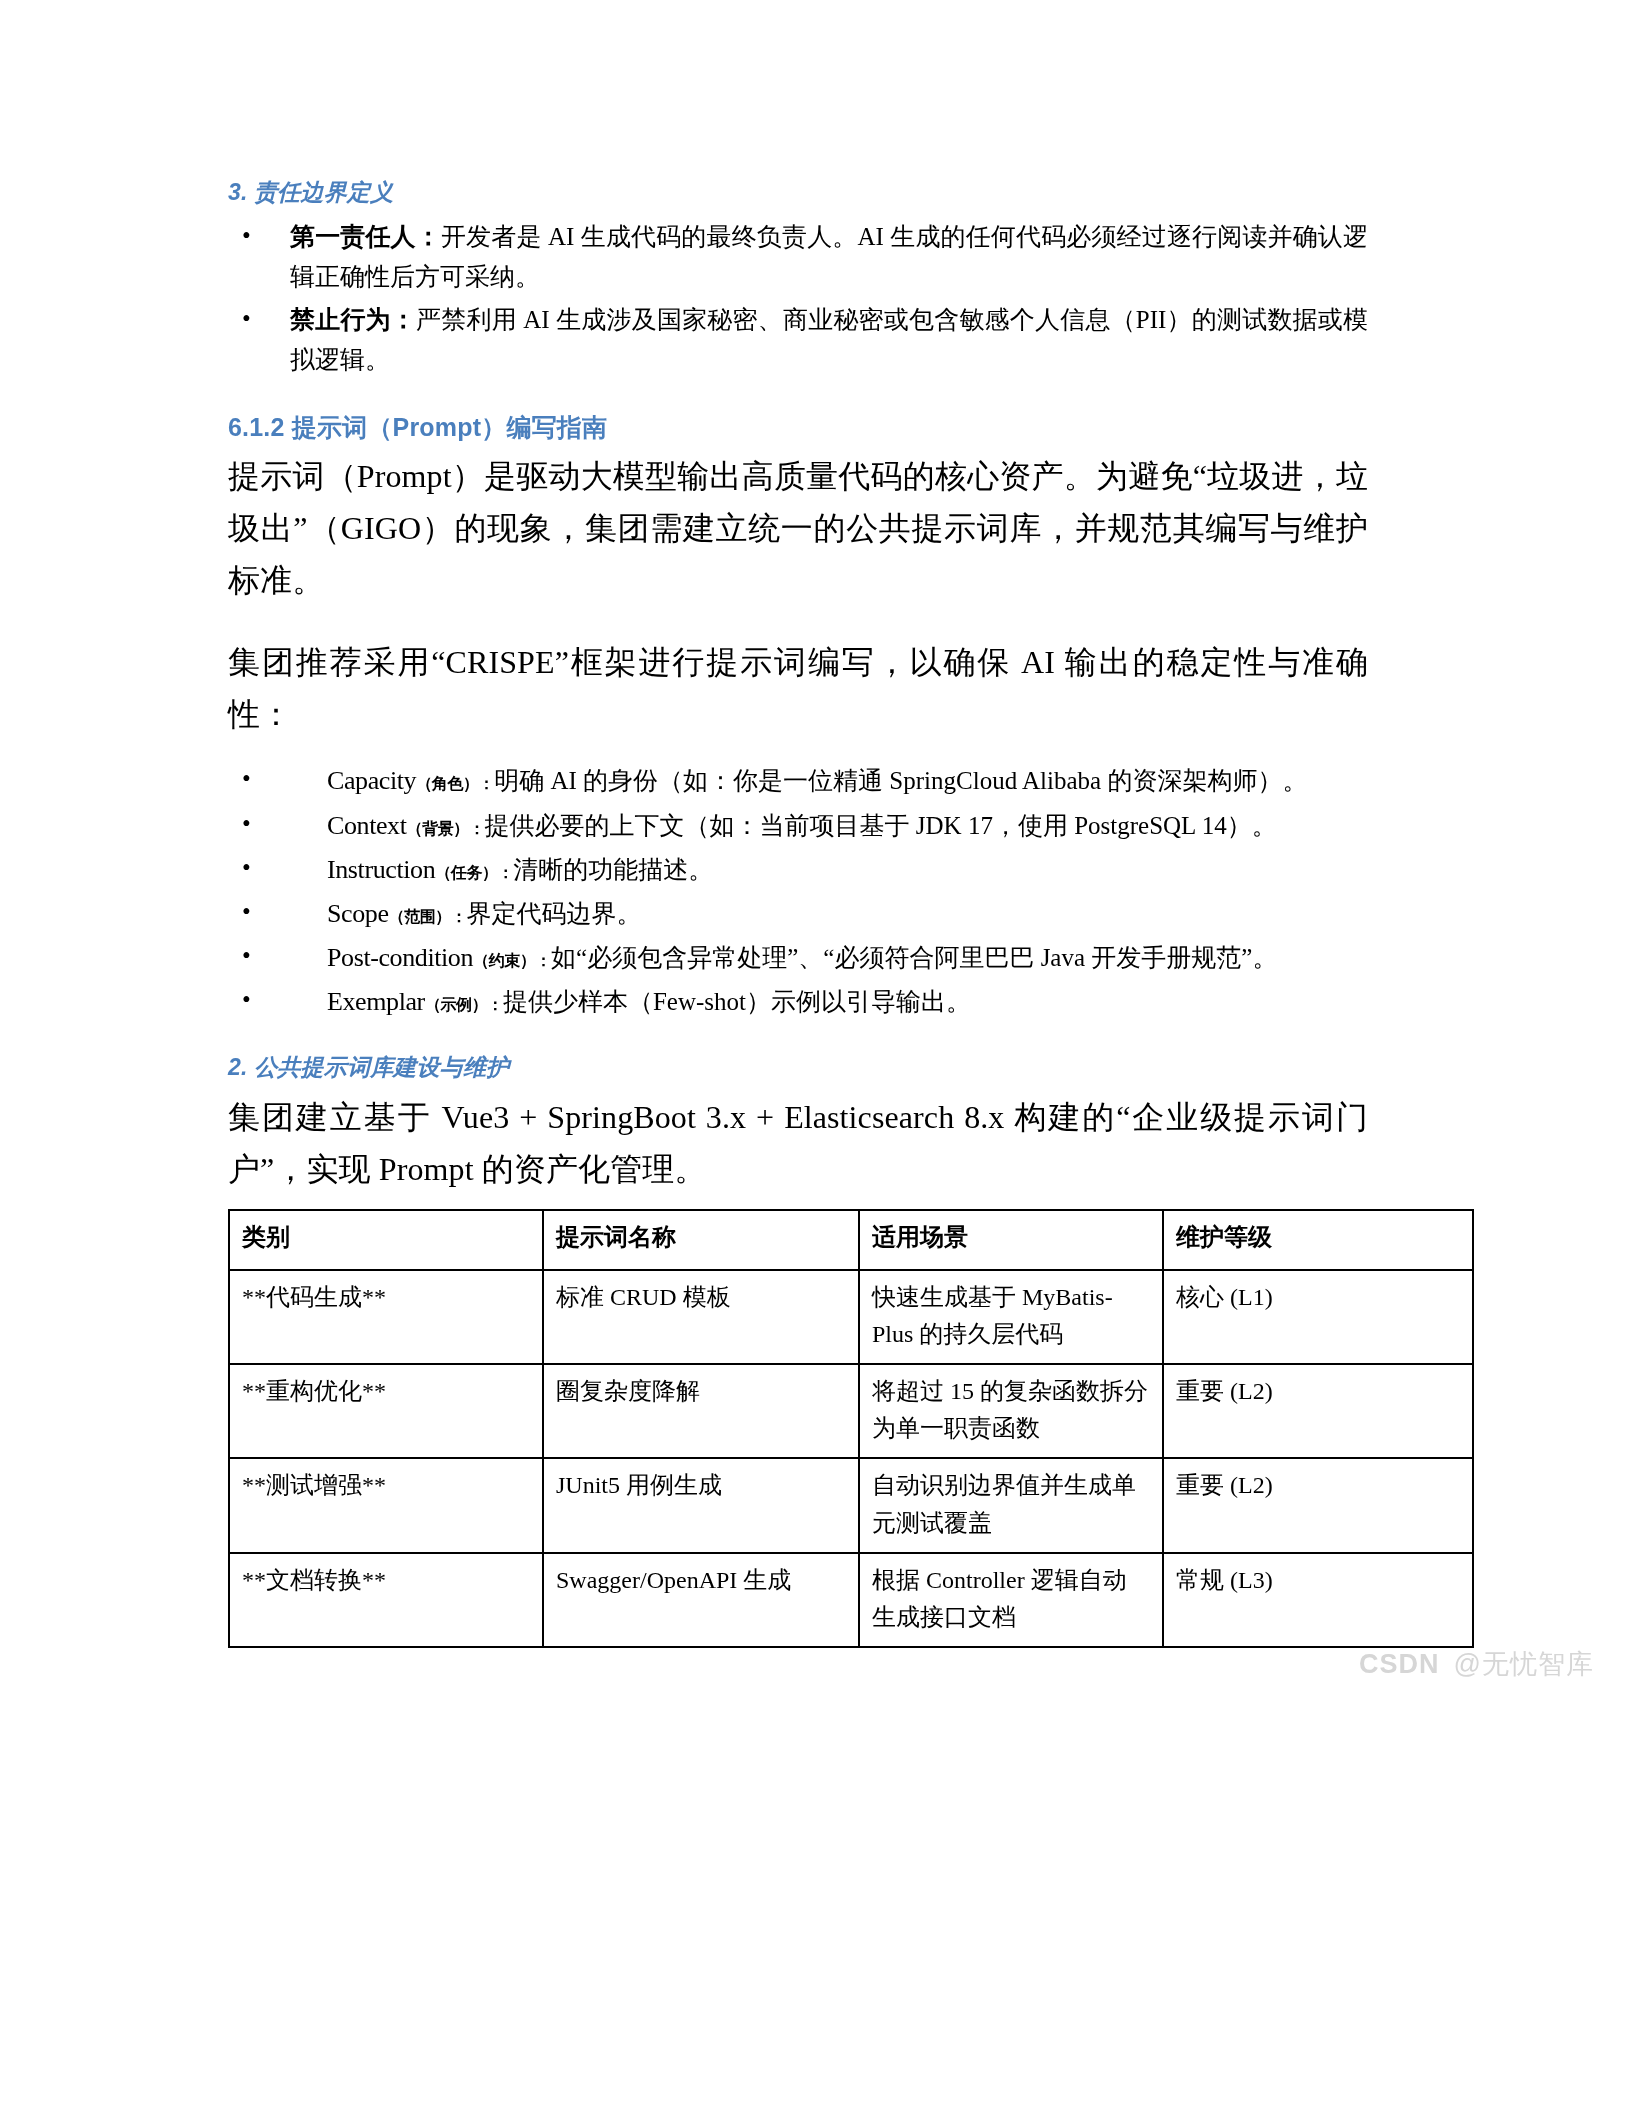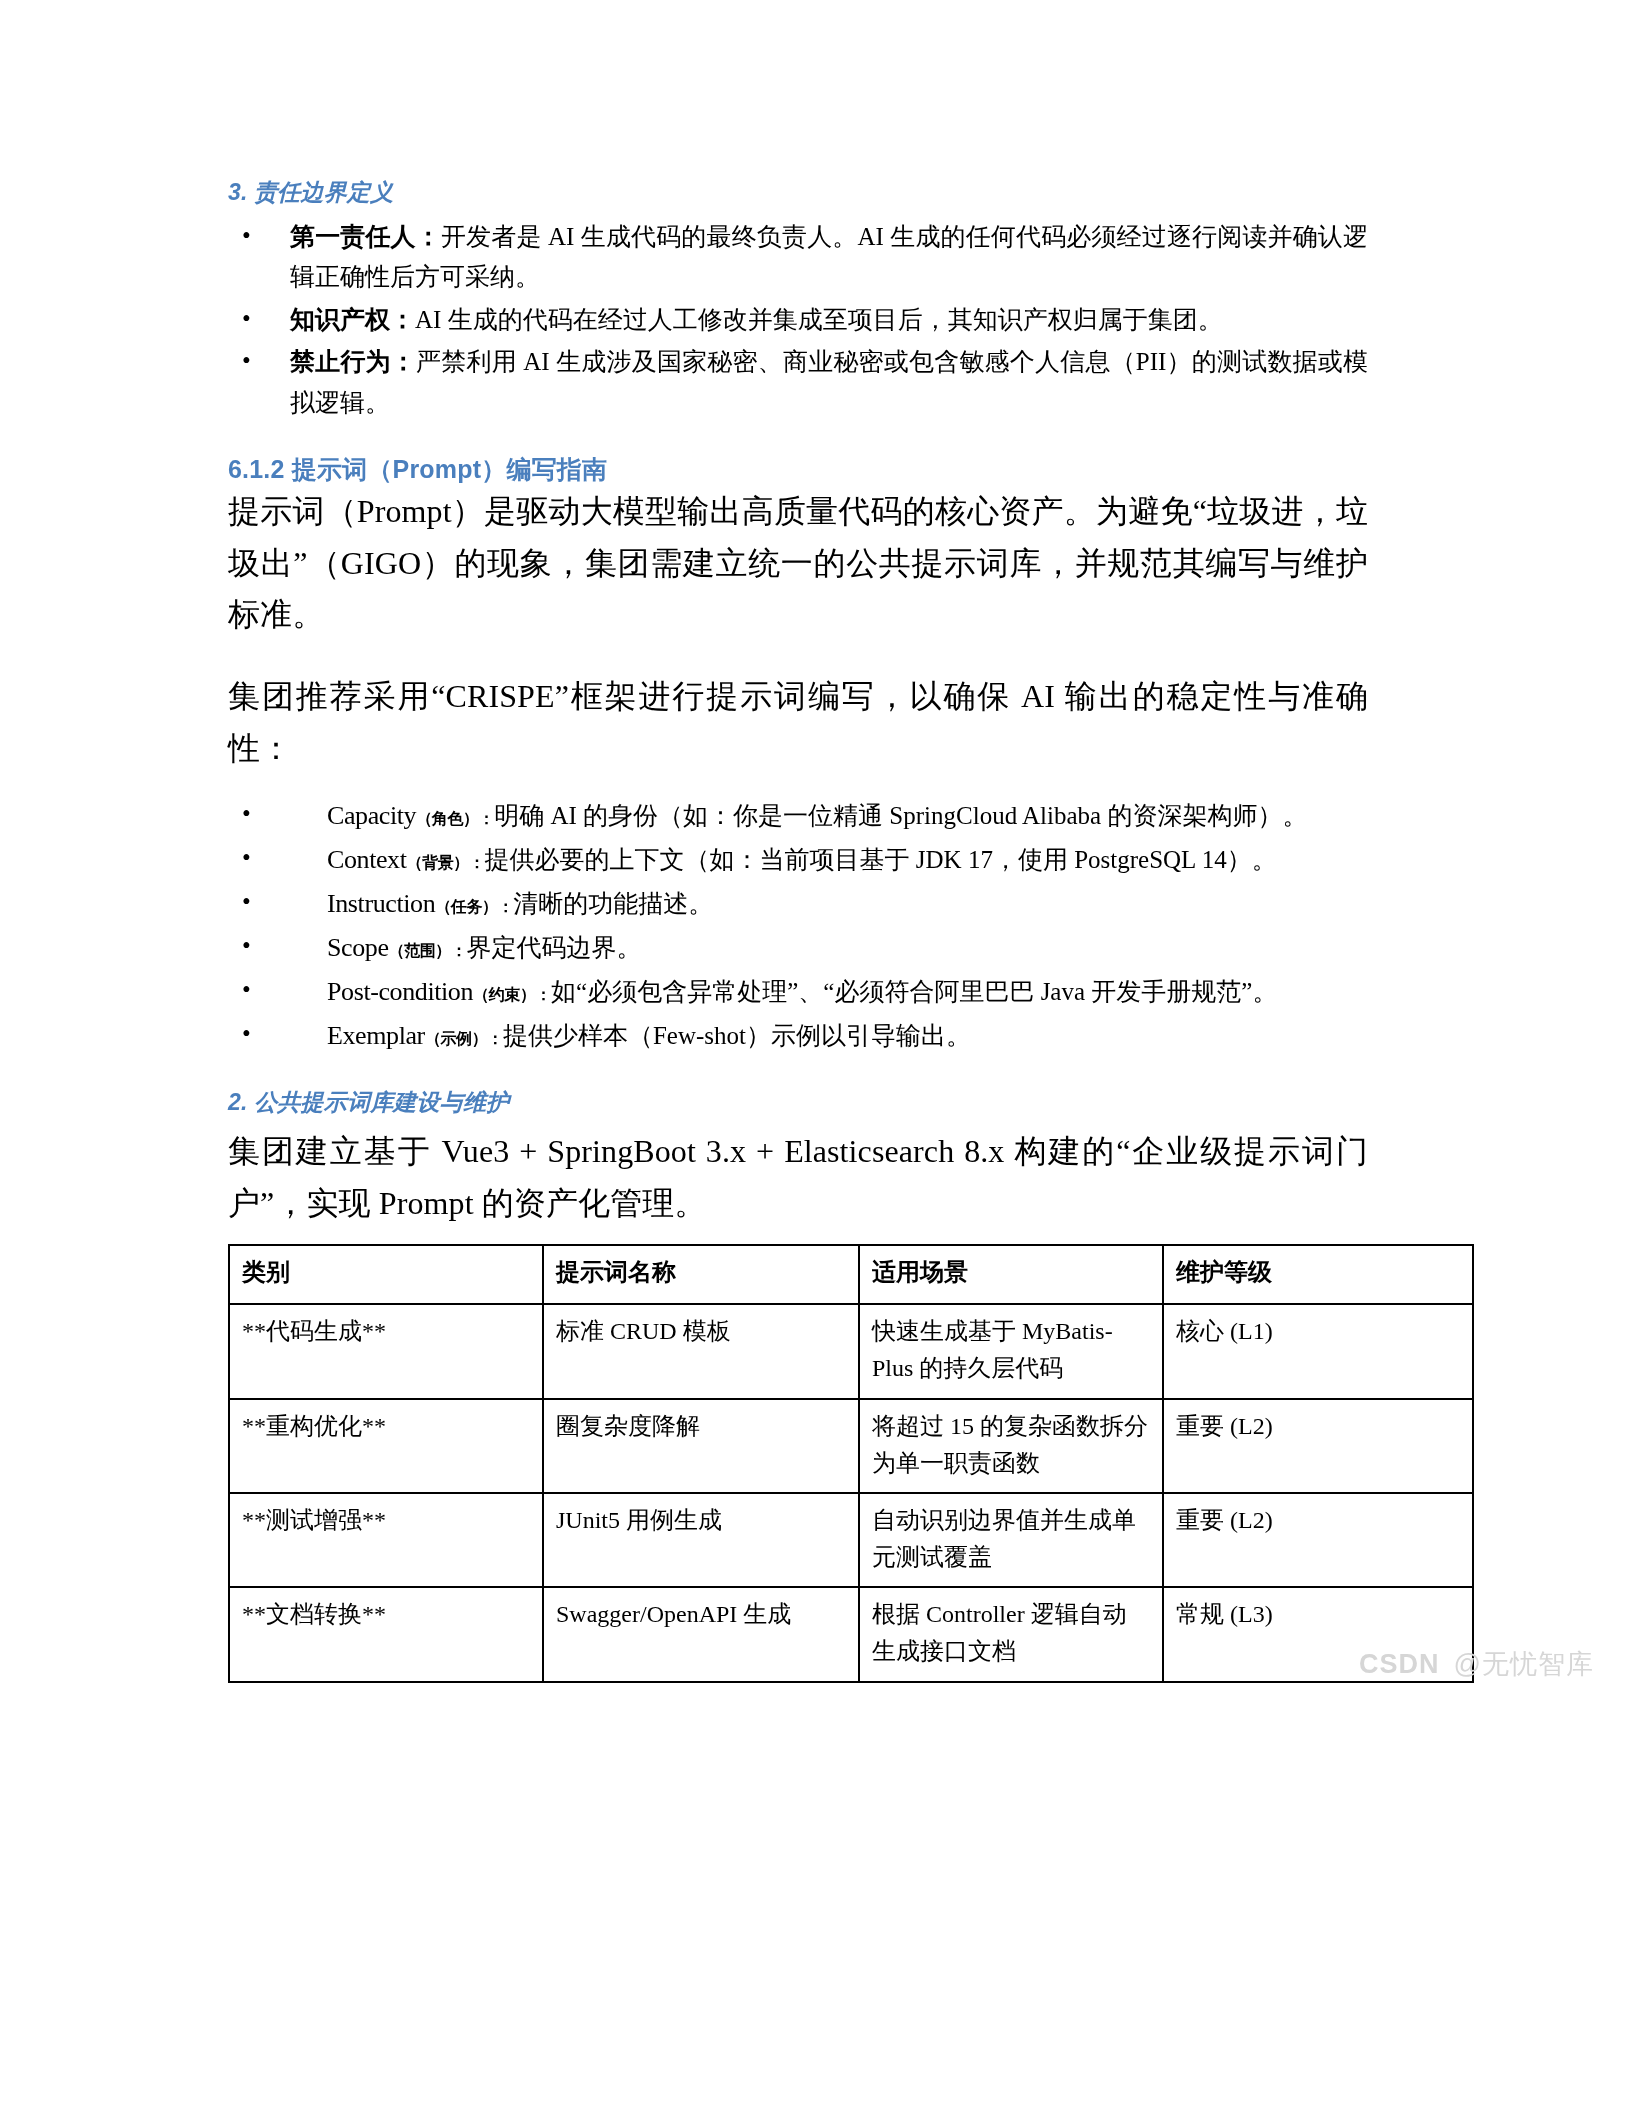--- a/index.html
+++ b/index.html
@@ -40,21 +40,21 @@
     margin: 0 0 10px 0;
     line-height: 1.25;
   }
   .h-sub {
     color: #4a7fbd;
     font-family: "Liberation Sans", "DejaVu Sans", sans-serif;
     font-weight: bold;
     font-style: normal;
     font-size: 25px;
     letter-spacing: 0.2px;
-    margin: 0 0 0 0;
+    margin: 0 0 8px 0;
     line-height: 1.3;
   }
 
   
   p.body-par {
     font-size: 32px;
     line-height: 1.62;
     margin: 0 0 8px 0;
     text-align: justify;
     text-justify: inter-ideograph;
@@ -141,21 +141,20 @@
 </head>
 <body>
 
 <div class="page">
   <div class="content">
 
     <div class="h-italic">3. 责任边界定义</div>
 
     <ul class="bul">
       <li><span class="lbl">第一责任人：</span><span>开发者是 AI 生成代码的最终负责人。AI 生成的任何代码必须经过逐行阅读并确认逻辑正确性后方可采纳。</span></li>
-      <li><span class="lbl">知识产权：</span><span>AI 生成的代码在经过人工修改并集成至项目后，其知识产权归属于集团。</span></li>
       <li><span class="lbl">禁止行为：</span><span>严禁利用 AI 生成涉及国家秘密、商业秘密或包含敏感个人信息（PII）的测试数据或模拟逻辑。</span></li>
     </ul>
 
     <div class="gap-md"></div>
 
     <div class="h-sub">6.1.2 提示词（Prompt）编写指南</div>
     <p class="body-par">提示词（Prompt）是驱动大模型输出高质量代码的核心资产。为避免“垃圾进，垃圾出”（GIGO）的现象，集团需建立统一的公共提示词库，并规范其编写与维护标准。</p>
 
     <div class="gap-md"></div>
 

